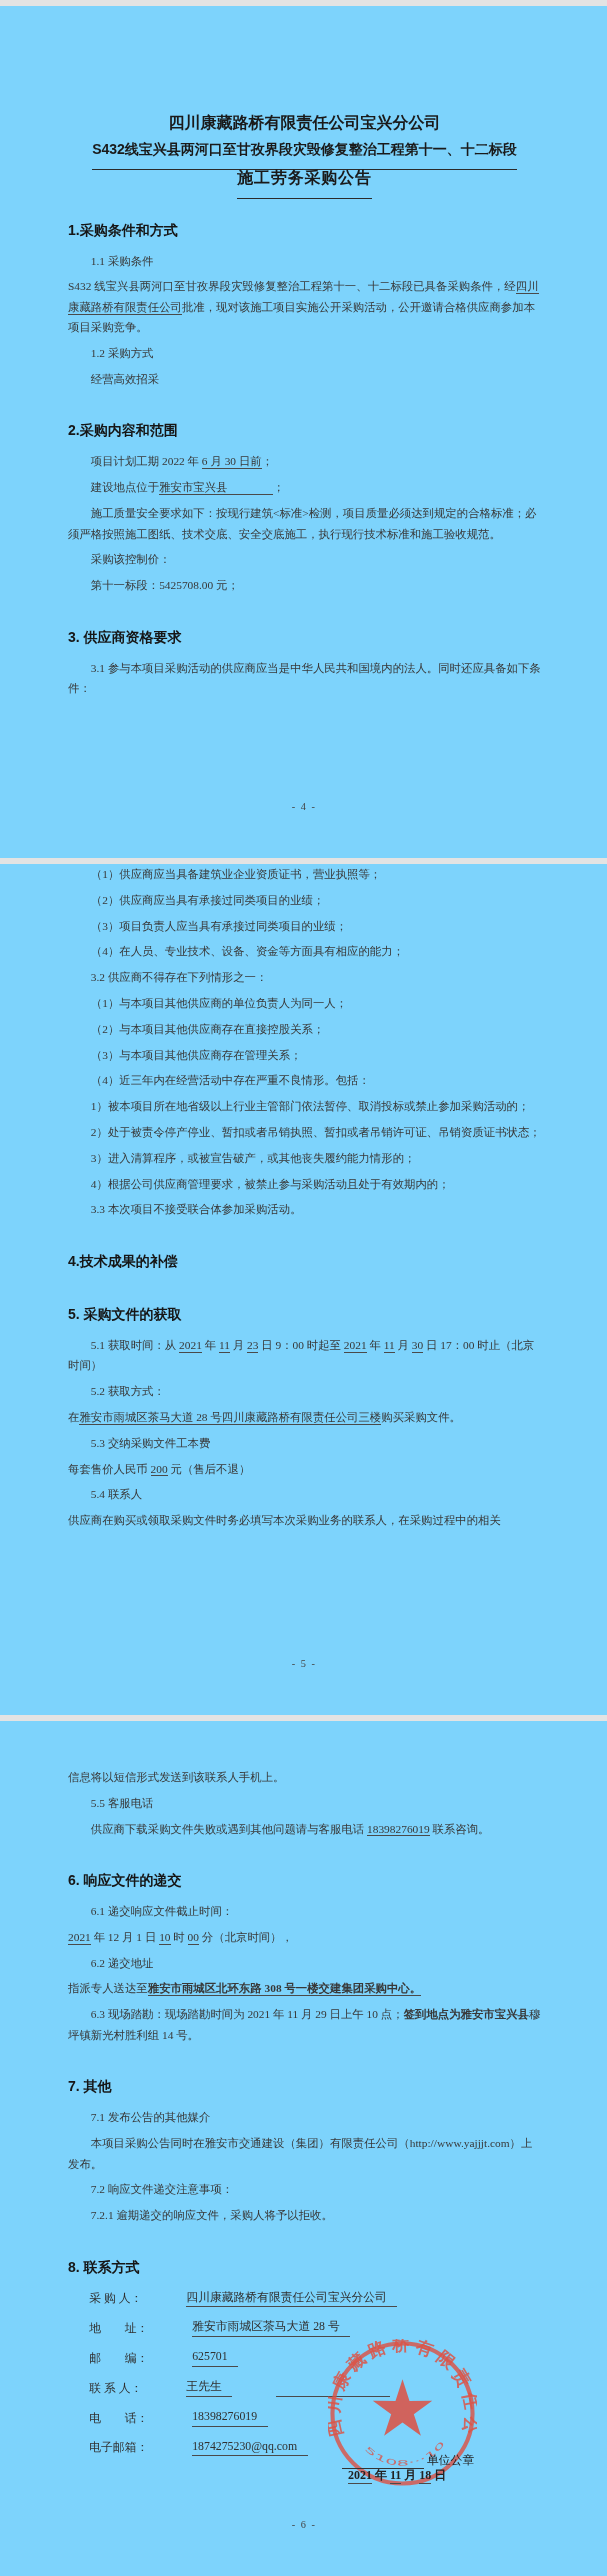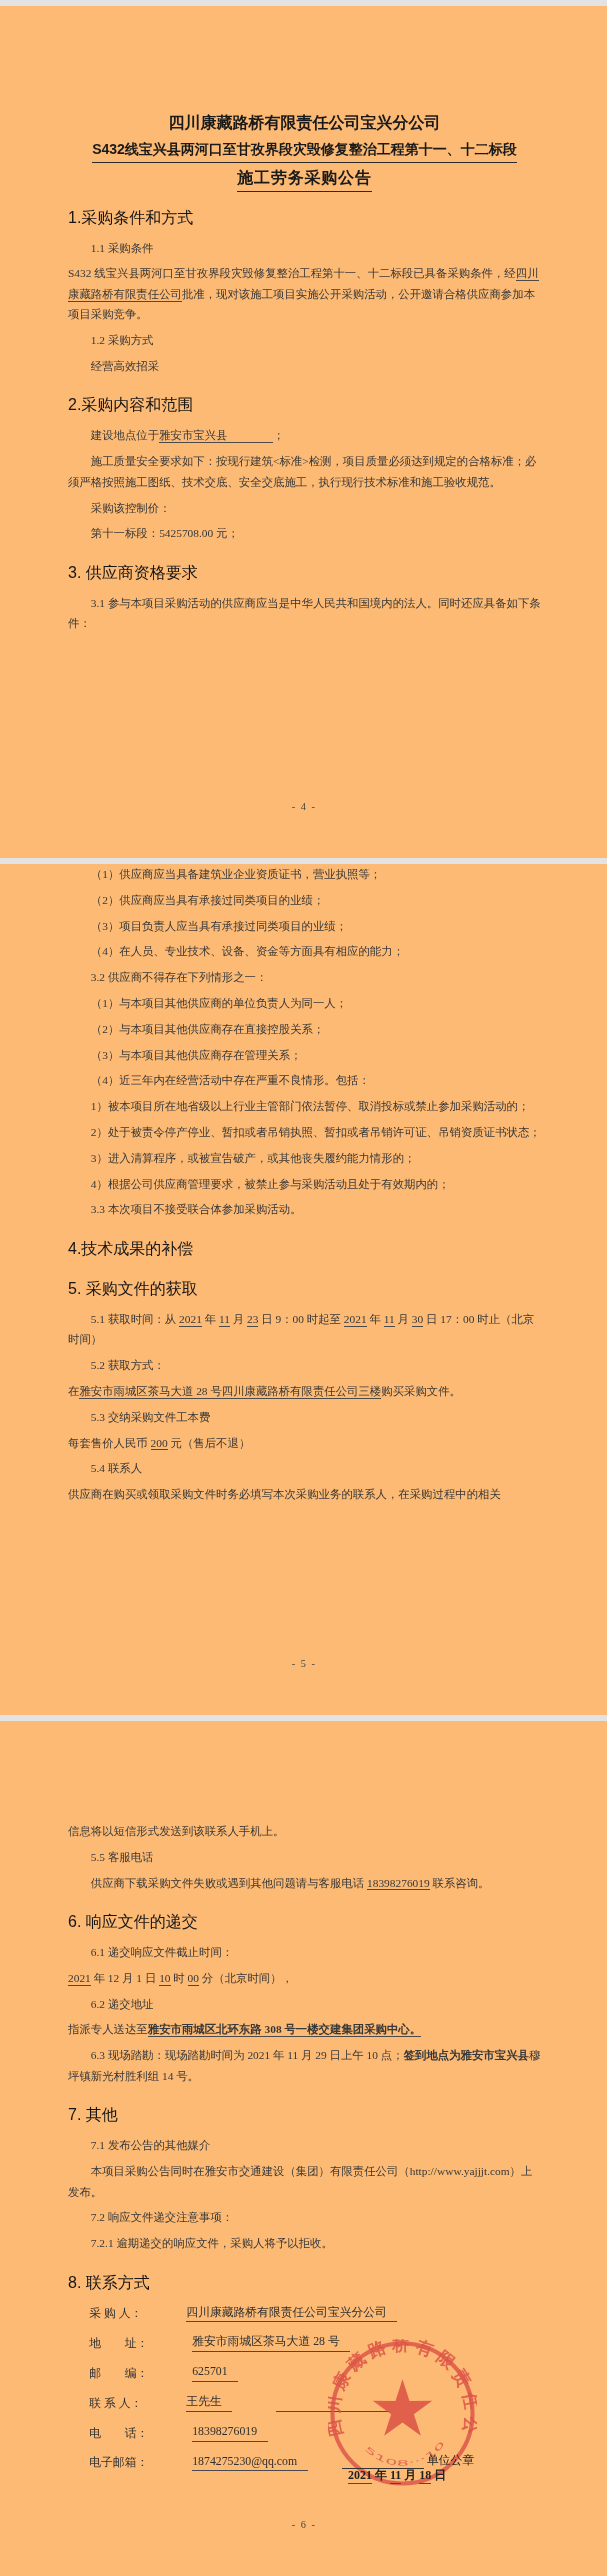--- a/index.html
+++ b/index.html
@@ -6,43 +6,43 @@
   body{
     width:608px;
     background:#e3e3e3;
     font-family:"Liberation Serif","DejaVu Serif",serif;
     color:#333;
   }
   .pg{
     position:relative;
     width:608px;
     box-sizing:border-box;
-    background:#fdba74;
+    background:#7dd3fc;
     padding-left:68px;
     padding-right:67px;
     margin-top:6px;
     overflow:hidden;
   }
   .pg1{height:852px;padding-top:105px;}
   .pg2{height:851px;}
-  .pg3{height:855px;padding-top:100px;}
+  .pg3{height:855px;padding-top:46px;}
   p{margin:0 0 5.3px 0;line-height:20.5px;font-size:11.4px;color:#383838;}
   .ind{text-indent:2em;}
   .hd{
     font-family:"Liberation Sans","DejaVu Sans",sans-serif;
-    font-weight:400;font-size:16px;color:#161616;
-    line-height:23px;margin:17px 0 9px 0;
+    font-weight:700;font-size:14px;color:#161616;
+    line-height:23px;margin:30px 0 9px 0;
   }
   .t1{font-family:"Liberation Sans","DejaVu Sans",sans-serif;font-weight:700;
       font-size:16px;color:#1a1a1a;text-align:center;margin:0 0 4.6px 0;line-height:23px;}
   .t2{font-family:"Liberation Sans","DejaVu Sans",sans-serif;font-weight:700;
       font-size:14px;color:#1a1a1a;text-align:center;margin:0 0 6px 0;line-height:21px;}
   .t3{font-family:"Liberation Sans","DejaVu Sans",sans-serif;font-weight:700;
       font-size:16px;color:#1a1a1a;text-align:center;margin:0 0 7.6px 0;line-height:23px;letter-spacing:0.8px;}
-  .tu{border-bottom:1.5px solid #2a2a2a;padding-bottom:5px;}
+  .tu{border-bottom:1.5px solid #2a2a2a;padding-bottom:12px;}
   .ru{border-bottom:1.1px solid #4a4a4a;padding-bottom:0.8px;white-space:pre-wrap;}
   .bb{font-weight:700;}
   .pageno{
     position:absolute;bottom:46px;left:0;width:100%;
     text-align:center;font-size:10.3px;color:#444;letter-spacing:1.5px;
   }
   .crow{display:flex;align-items:flex-end;line-height:18px;margin:0 0 10px 0;
         font-size:11.8px;color:#303030;padding-left:1.8em;gap:44px;}
   .clabel{white-space:pre;}
   .cval{border-bottom:1.1px solid #4a4a4a;padding-bottom:0.8px;padding-right:10.6px;white-space:pre;}
@@ -61,20 +61,21 @@
   <div class="t2"><span class="tu">S432线宝兴县两河口至甘孜界段灾毁修复整治工程第十一、十二标段</span></div>
   <div class="t3"><span class="tu">施工劳务采购公告</span></div>
 
   <div class="hd">1.采购条件和方式</div>
   <p class="ind">1.1 采购条件</p>
   <p><span>S432 线宝兴县两河口至甘孜界段灾毁修复整治工程第十一、十二标段已具备采购条件，经</span><span class="ru">四川康藏路桥有限责任公司</span><span>批准，现对该施工项目实施公开采购活动，公开邀请合格供应商参加本项目采购竞争。</span></p>
   <p class="ind">1.2 采购方式</p>
   <p class="ind">经营高效招采</p>
 
   <div class="hd">2.采购内容和范围</div>
+  <p class="ind"><span>项目计划工期 2022 年 </span><span class="ru">6 月 30 日前</span><span>；</span></p>
   <p class="ind"><span>建设地点位于</span><span class="ru">雅安市宝兴县　　　　</span><span>；</span></p>
   <p class="ind">施工质量安全要求如下：按现行建筑&lt;标准&gt;检测，项目质量必须达到规定的合格标准；必须严格按照施工图纸、技术交底、安全交底施工，执行现行技术标准和施工验收规范。</p>
   <p class="ind">采购该控制价：</p>
   <p class="ind">第十一标段：5425708.00 元；</p>
 
   <div class="hd">3. 供应商资格要求</div>
   <p class="ind">3.1 参与本项目采购活动的供应商应当是中华人民共和国境内的法人。同时还应具备如下条件：</p>
 
   <div class="pageno">- 4 -</div>
 </div>

